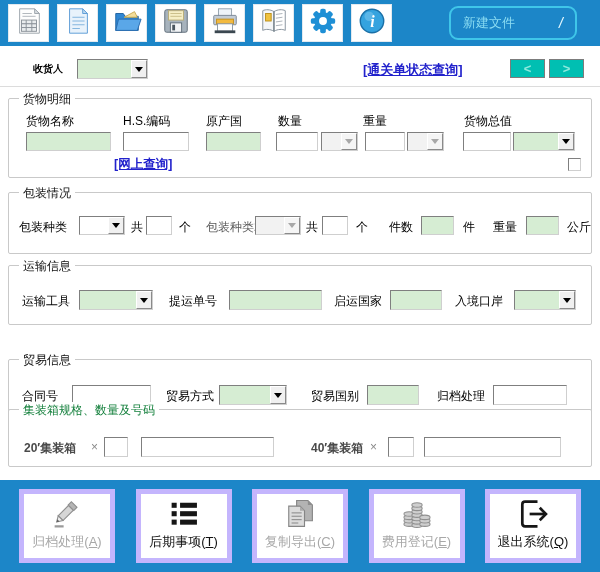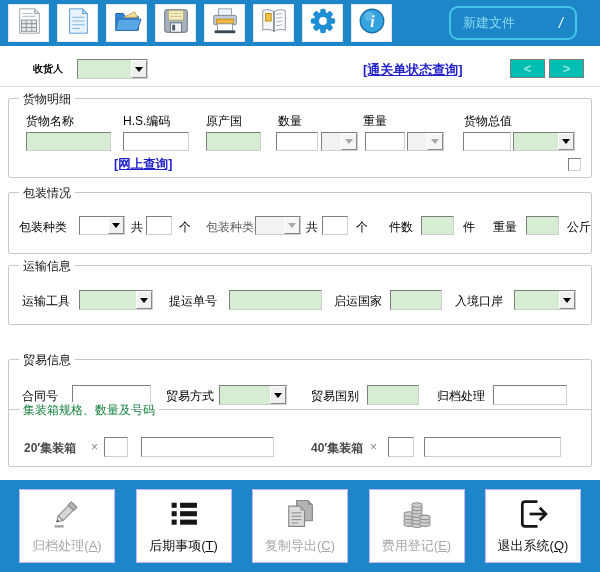--- a/index.html
+++ b/index.html
@@ -58,21 +58,21 @@
   .combo.disabled .cfield { background:#f2f2f2; }
   .combo.disabled .cbtn { background:#f5f5f5; }
   .combo.disabled .arr { border-top-color:#a8a8a8; }
 
   .checkbox { position:absolute; width:13px; height:13px; background:#fff;
               border:1px solid; border-color:#7f7f7f #cfcfcf #cfcfcf #7f7f7f; cursor:pointer; }
 
   
   .footer { position:absolute; left:0; top:480px; width:600px; height:92px; background:#1c86c8;
             display:flex; align-items:center; justify-content:space-between; padding:0 19px; }
-  .ft-btn { width:96px; height:74px; background:#ffffff; border:1px solid #c4b5fd;
+  .ft-btn { width:96px; height:74px; background:#ffffff; border:5px solid #c4b5fd;
             display:flex; flex-direction:column; align-items:center; justify-content:flex-end;
             padding-bottom:7px; cursor:pointer; }
   .ft-btn .ic { flex:1; display:flex; align-items:center; justify-content:center; }
   .ft-label { font-size:13px; color:#111; white-space:nowrap; }
   .ft-btn.disabled { cursor:default; }
   .ft-btn.disabled .ft-label { color:#a8a8a8; }
   .mn { text-decoration:underline; }
 </style>
 </head>
 <body>

